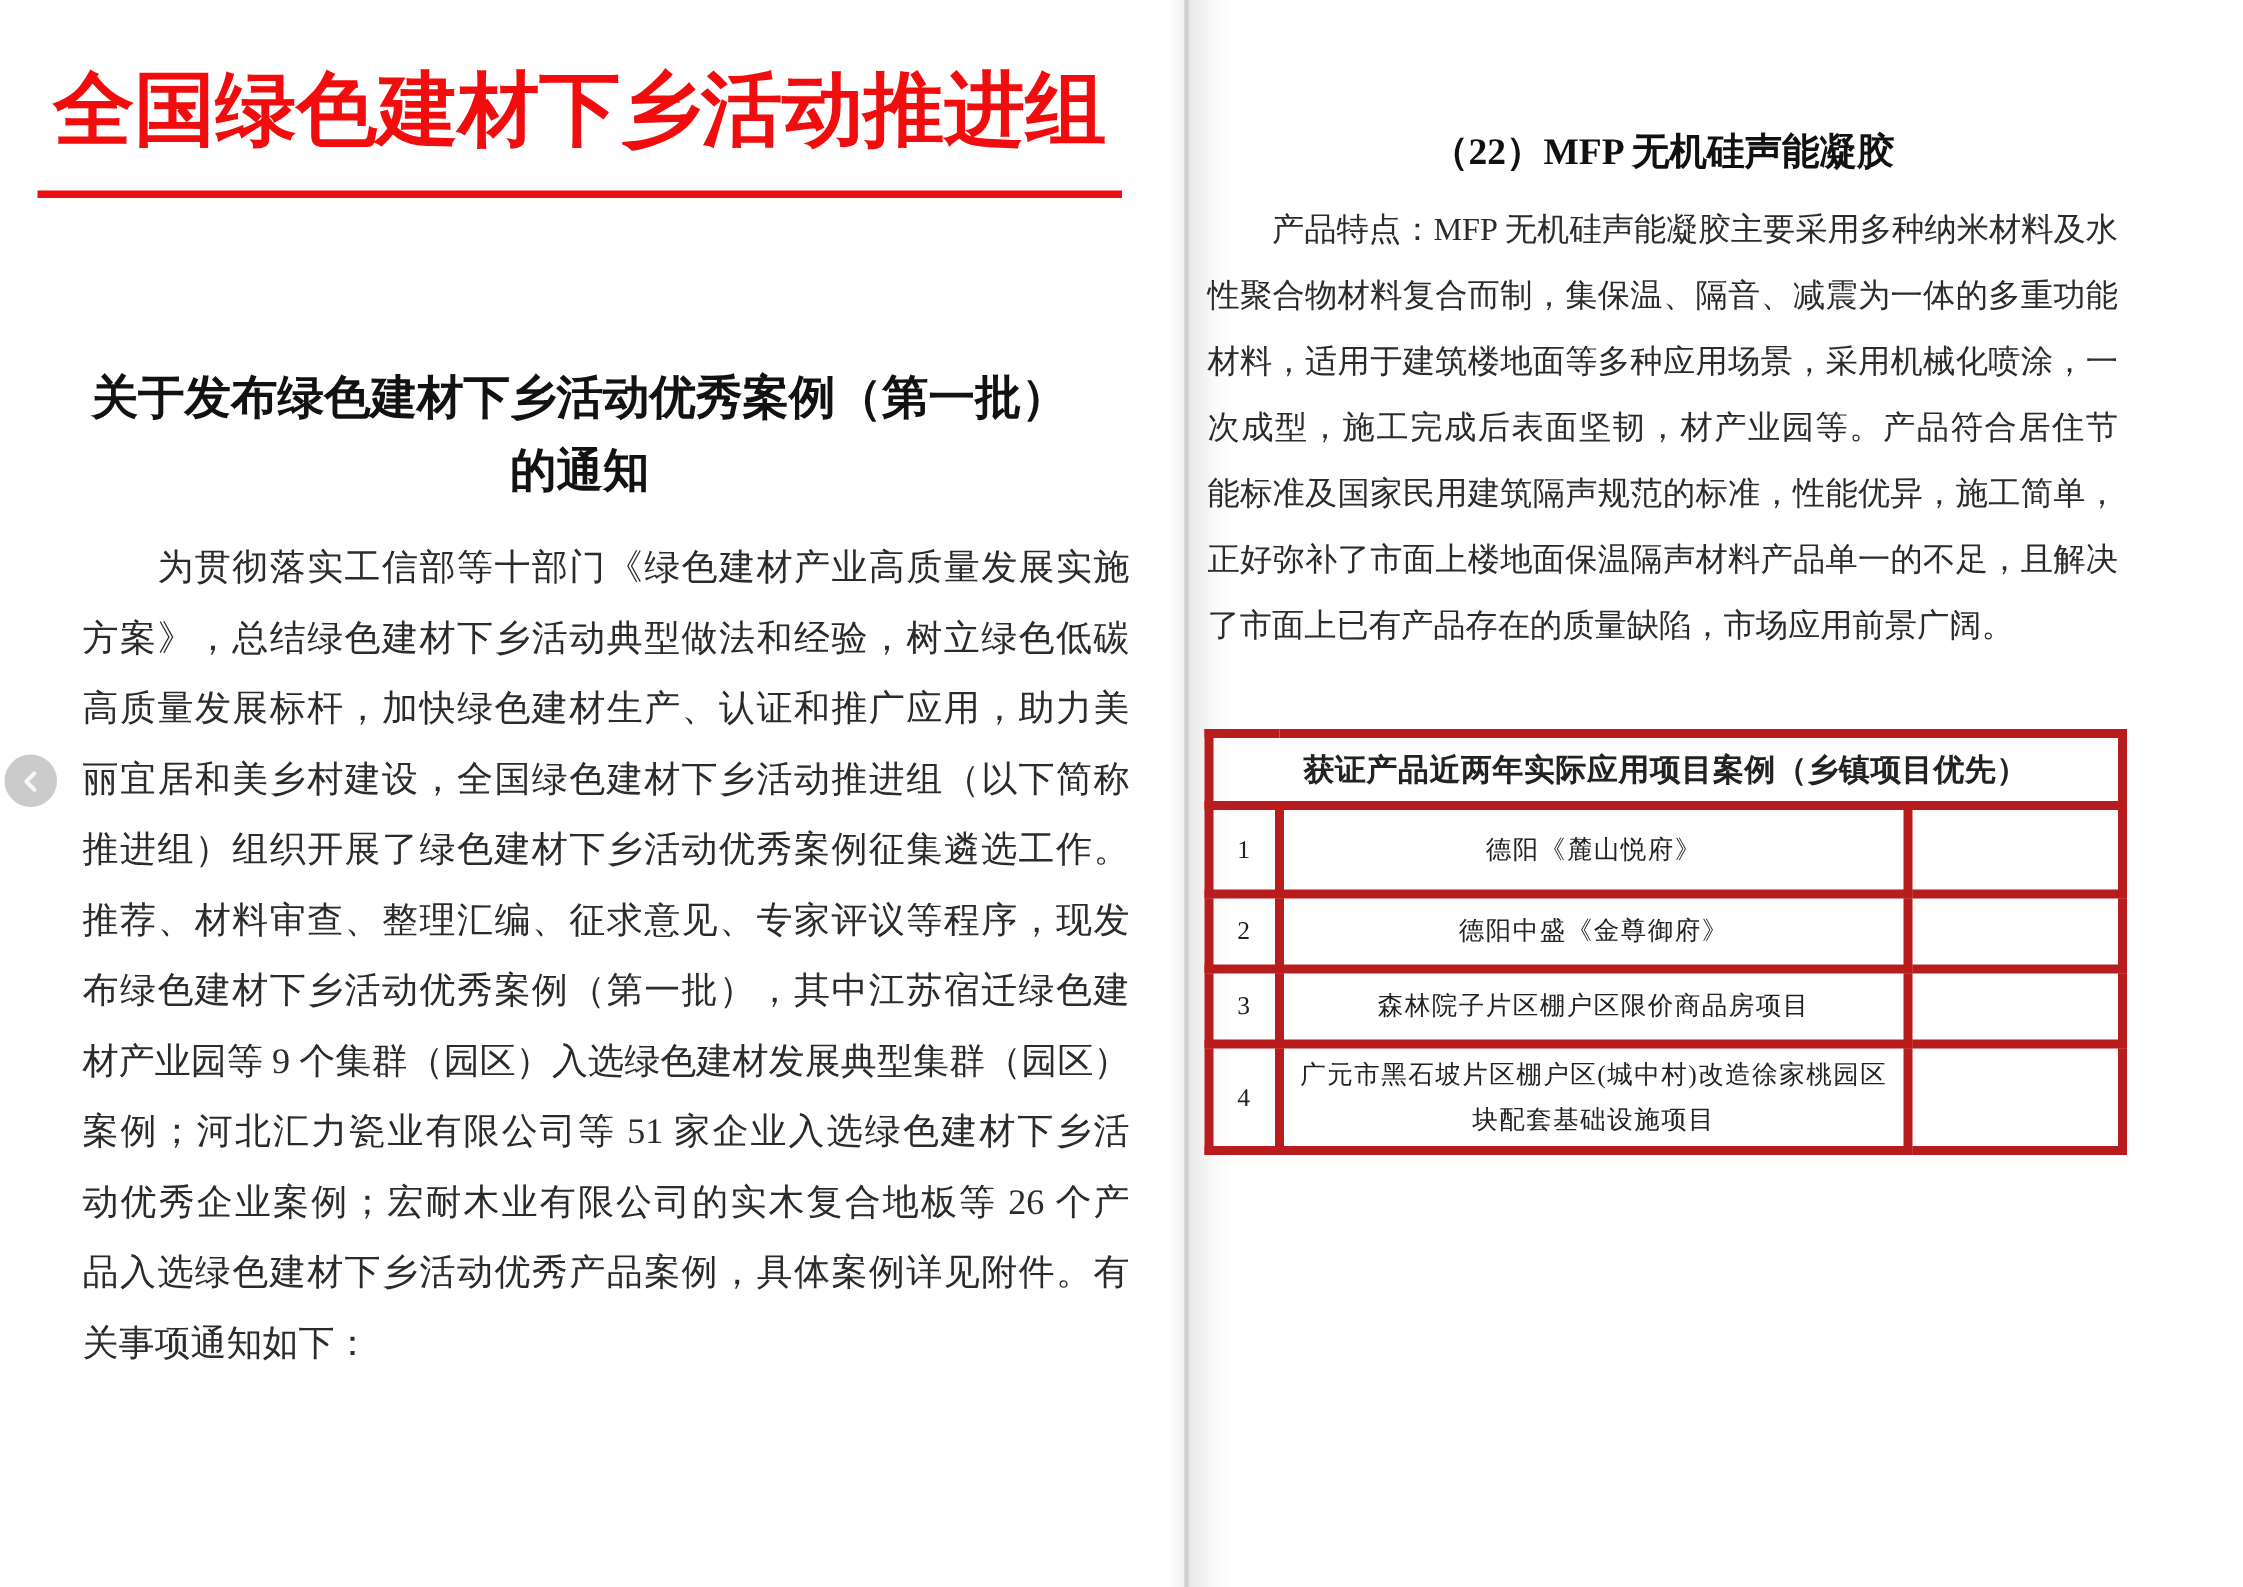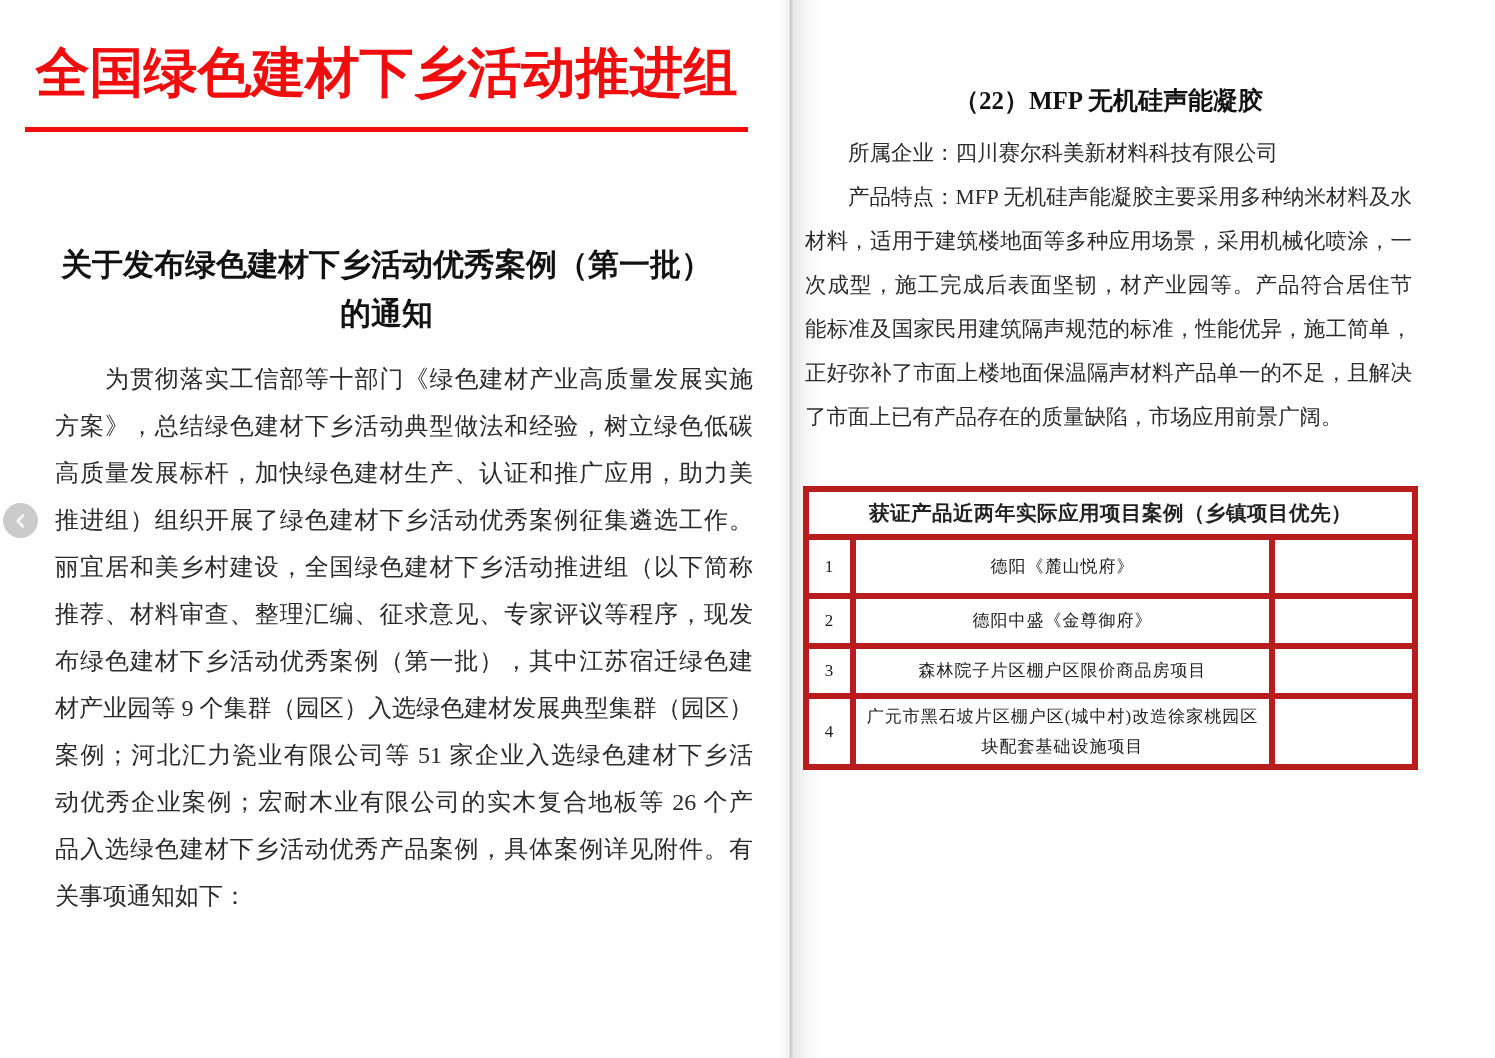--- a/index.html
+++ b/index.html
@@ -73,23 +73,23 @@
     </div>
     <div class="body-left">
 
 
         <div class="line">　　为贯彻落实工信部等十部门《绿色建材产业高质量发展实施</div>
 
         <div class="line">方案》，总结绿色建材下乡活动典型做法和经验，树立绿色低碳</div>
 
         <div class="line">高质量发展标杆，加快绿色建材生产、认证和推广应用，助力美</div>
 
+        <div class="line">丽宜居和美乡村建设，全国绿色建材下乡活动推进组（以下简称</div>
+
         <div class="line">推进组）组织开展了绿色建材下乡活动优秀案例征集遴选工作。</div>
-
-        <div class="line">丽宜居和美乡村建设，全国绿色建材下乡活动推进组（以下简称</div>
 
 
         <div class="line">推荐、材料审查、整理汇编、征求意见、专家评议等程序，现发</div>
 
         <div class="line">布绿色建材下乡活动优秀案例（第一批），其中江苏宿迁绿色建</div>
 
         <div class="line">材产业园等 9 个集群（园区）入选绿色建材发展典型集群（园区）</div>
 
         <div class="line">案例；河北汇力瓷业有限公司等 51 家企业入选绿色建材下乡活</div>
 
@@ -100,24 +100,24 @@
         <div class="line no-just">关事项通知如下：</div>
       </div>
   </div>
 
   <div class="page-divider"></div>
 
   <div>
     <div class="sec-title">（22）MFP 无机硅声能凝胶</div>
     <div class="body-right">
 
-        <div class="line no-just">　　所属企业：四川赛尔科美新材料科技有限公司</div>
 
         <div class="line">　　产品特点：MFP 无机硅声能凝胶主要采用多种纳米材料及水</div>
 
+        <div class="line">性聚合物材料复合而制，集保温、隔音、减震为一体的多重功能</div>
 
         <div class="line">材料，适用于建筑楼地面等多种应用场景，采用机械化喷涂，一</div>
 
         <div class="line">次成型，施工完成后表面坚韧，材产业园等。产品符合居住节</div>
 
         <div class="line">能标准及国家民用建筑隔声规范的标准，性能优异，施工简单，</div>
 
         <div class="line">正好弥补了市面上楼地面保温隔声材料产品单一的不足，且解决</div>
 
         <div class="line no-just">了市面上已有产品存在的质量缺陷，市场应用前景广阔。</div>

